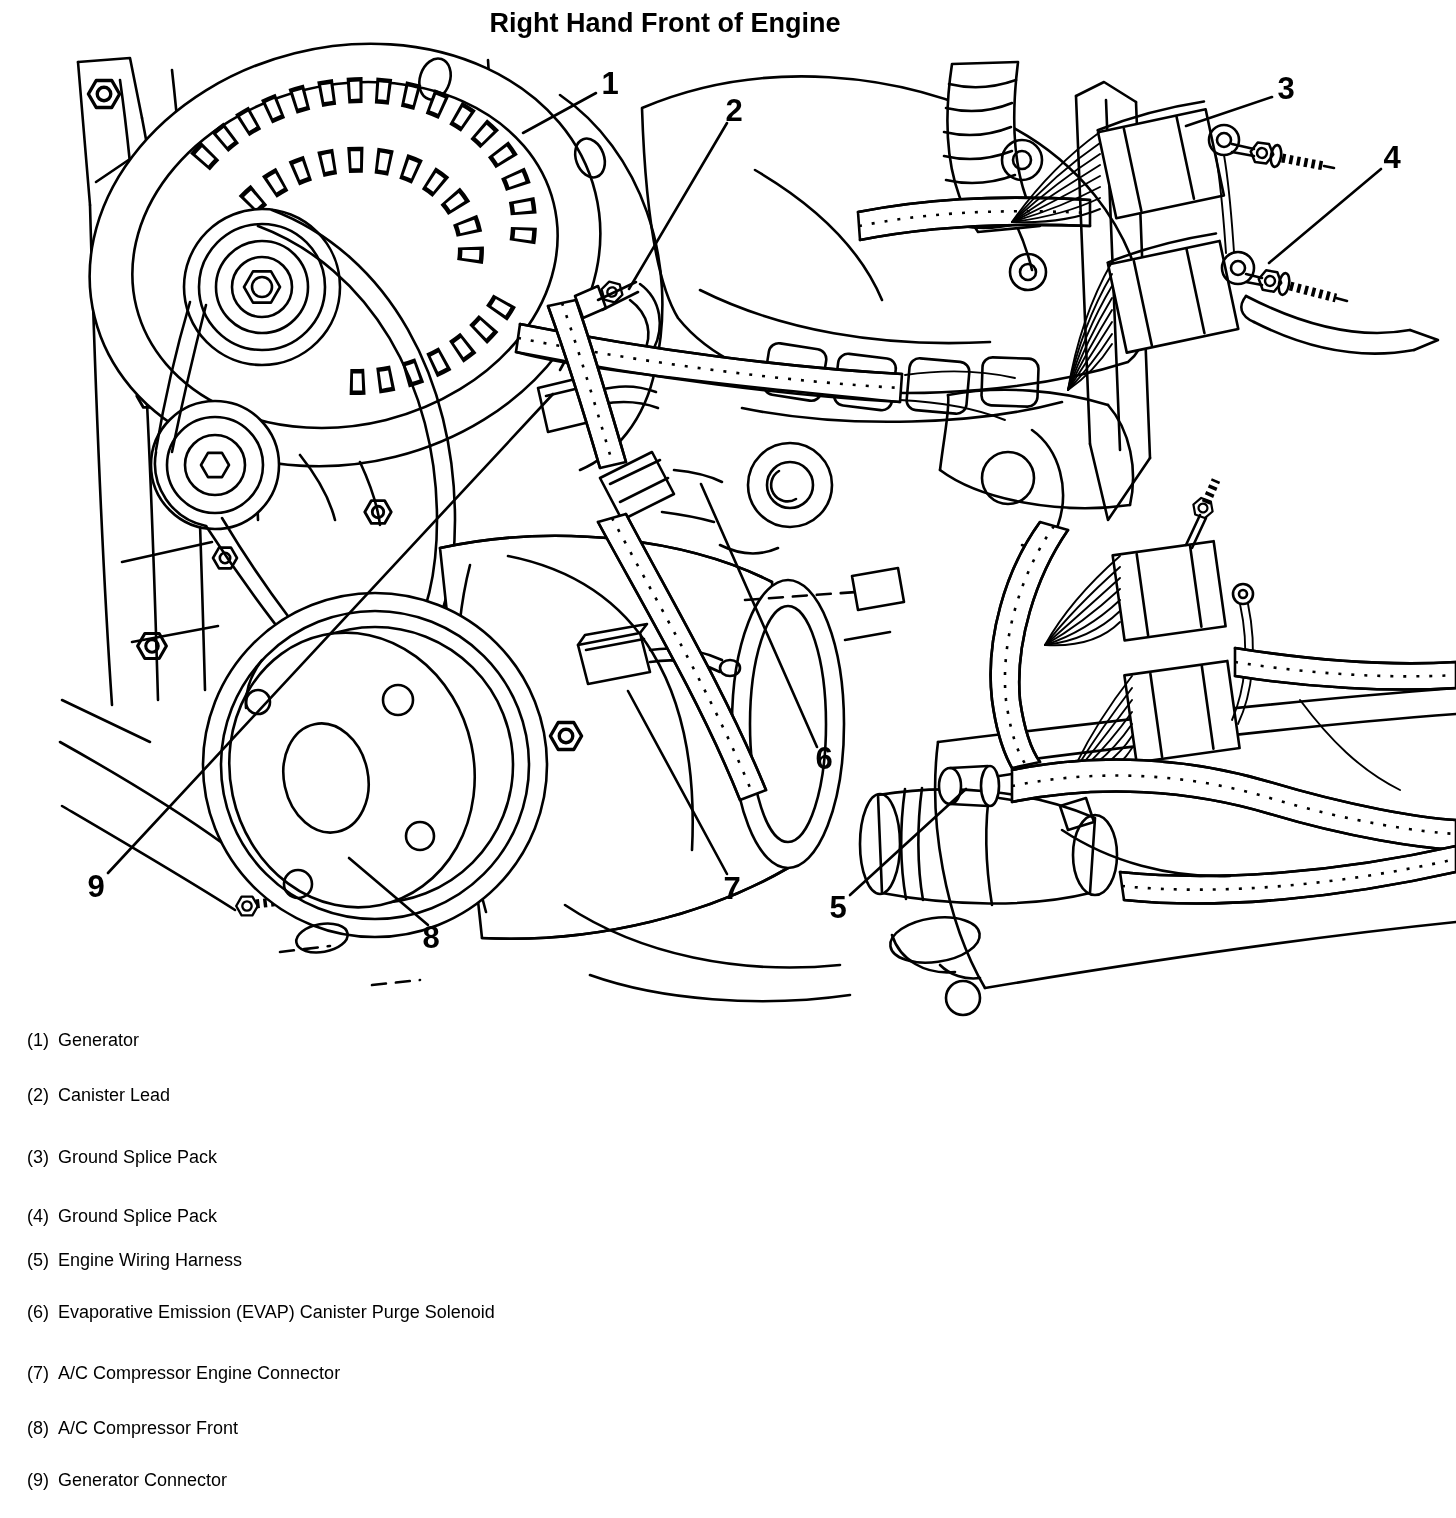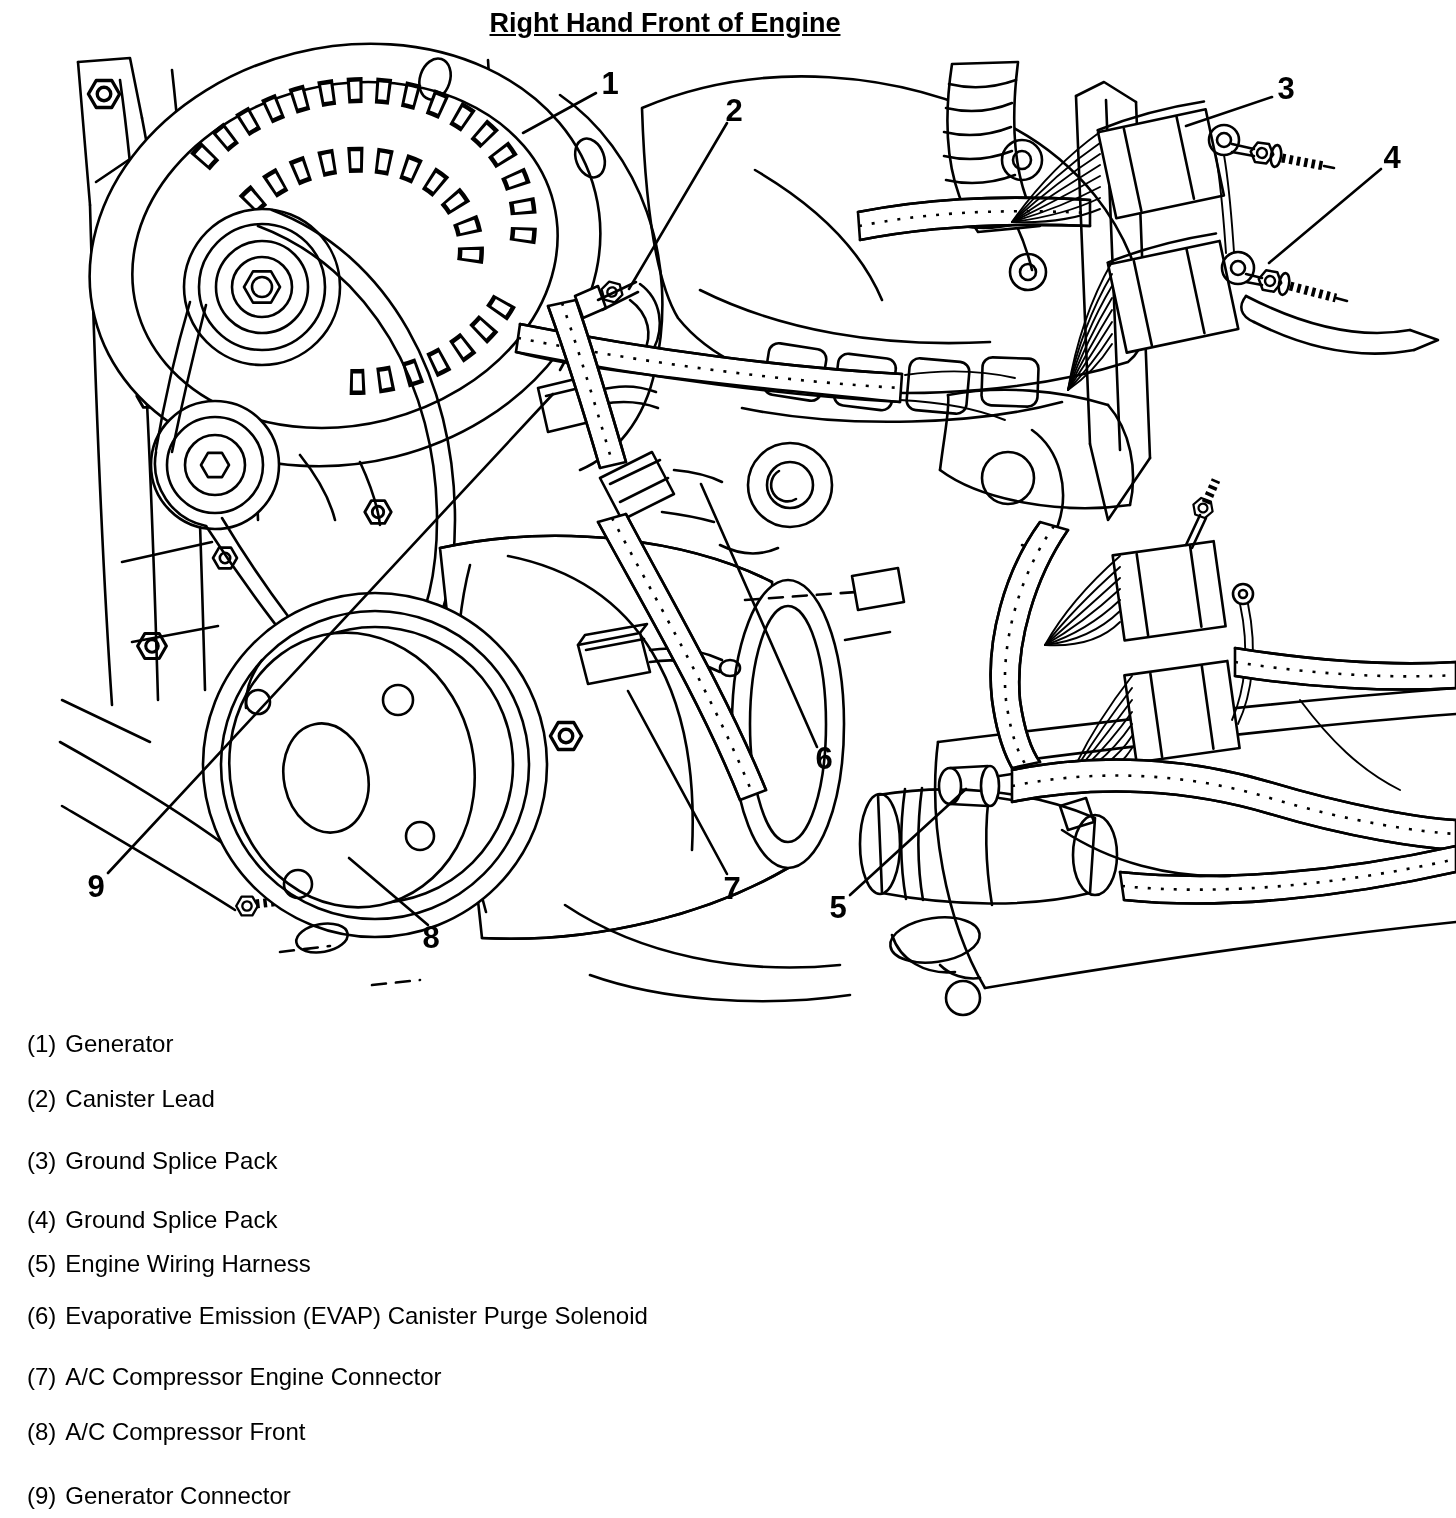--- a/index.html
+++ b/index.html
@@ -1,32 +1,32 @@
 <!DOCTYPE html>
 <html><head>
 <meta charset="utf-8">
 <style>
   html,body{margin:0;padding:0;background:#fff;}
   body{width:1456px;height:1518px;position:relative;overflow:hidden;
        font-family:"Liberation Sans", sans-serif;color:#000;}
   .title{position:absolute;top:8px;left:0;width:1330px;text-align:center;
-         font-size:27px;font-weight:bold;letter-spacing:0px;text-decoration:underline;}
+         font-size:27px;font-weight:bold;letter-spacing:0px;}
   svg{position:absolute;top:0;left:0;}
   svg *{fill:none;stroke:#000;stroke-width:2.6;stroke-linecap:round;stroke-linejoin:round;}
   svg .f{fill:#fff;}
   svg .sB{stroke-width:26;stroke-dasharray:15 13;stroke-linecap:butt;}
   svg .sW{stroke:#fff;stroke-width:17;stroke-dasharray:9 19;stroke-dashoffset:-3;stroke-linecap:butt;}
   svg .ribs{stroke-linecap:butt;stroke-dasharray:3 10;}
   svg .thread{stroke-width:9;stroke-dasharray:3.5 4;stroke-linecap:butt;}
   svg .dash{stroke-dasharray:14 10;}
   svg .thin{stroke-width:1.9;}
   svg text.co{font-family:"Liberation Sans",sans-serif;font-weight:bold;font-size:31px;
               fill:#000;stroke:none;text-anchor:middle;}
   .legend{position:absolute;left:27px;top:1030px;width:1100px;}
-  .legend-row{position:absolute;left:0;height:34px;font-size:24px;white-space:nowrap;}
+  .legend-row{position:absolute;left:0;height:34px;font-size:18px;white-space:nowrap;}
   .legend-row .n{margin-right:9px;}
 </style>
 </head>
 <body>
 
 <div class="title">Right Hand Front of Engine</div>
 
 <svg width="1456" height="1518" viewBox="0 0 1456 1518">
   <defs>
     <g id="hexsym">
@@ -415,14 +415,14 @@
 
 <div class="legend">
   <div class="legend-row" style="top:0px"><span class="n">(1)</span><span>Generator</span></div>
   <div class="legend-row" style="top:55px"><span class="n">(2)</span><span>Canister Lead</span></div>
   <div class="legend-row" style="top:117px"><span class="n">(3)</span><span>Ground Splice Pack</span></div>
   <div class="legend-row" style="top:176px"><span class="n">(4)</span><span>Ground Splice Pack</span></div>
   <div class="legend-row" style="top:220px"><span class="n">(5)</span><span>Engine Wiring Harness</span></div>
   <div class="legend-row" style="top:272px"><span class="n">(6)</span><span>Evaporative Emission (EVAP) Canister Purge Solenoid</span></div>
   <div class="legend-row" style="top:333px"><span class="n">(7)</span><span>A/C Compressor Engine Connector</span></div>
   <div class="legend-row" style="top:388px"><span class="n">(8)</span><span>A/C Compressor Front</span></div>
-  <div class="legend-row" style="top:452px"><span class="n">(9)</span><span>Generator Connector</span></div>
+  <div class="legend-row" style="top:440px"><span class="n">(9)</span><span>Generator Connector</span></div>
 </div>
 
 </body></html>

